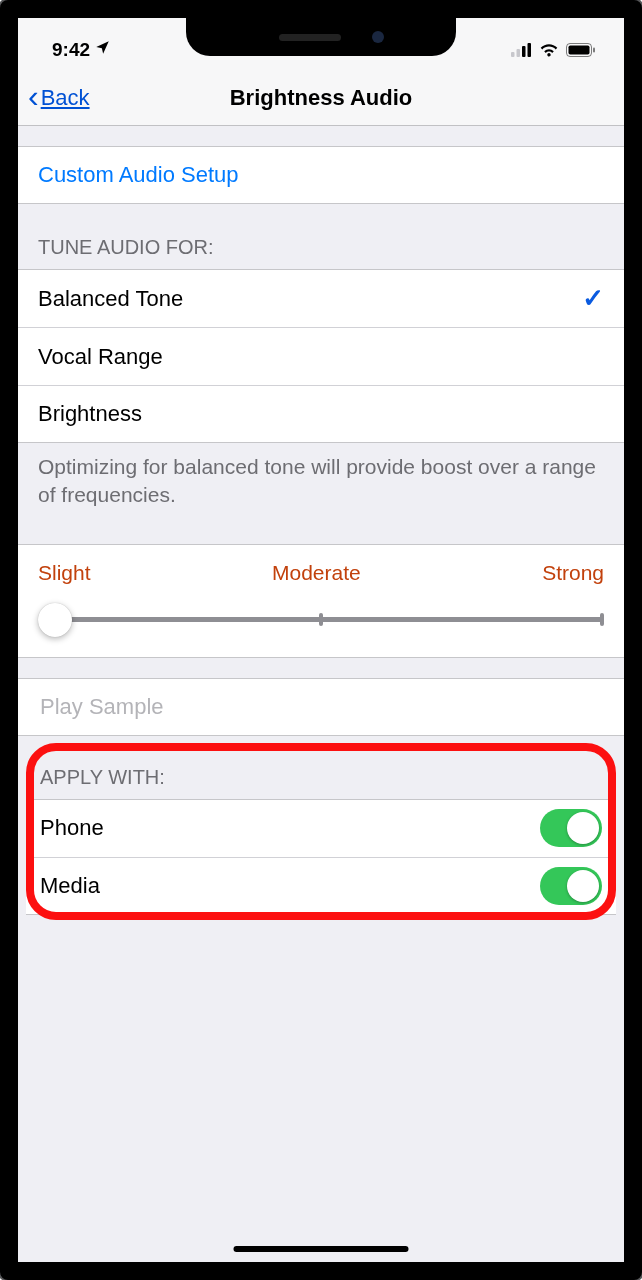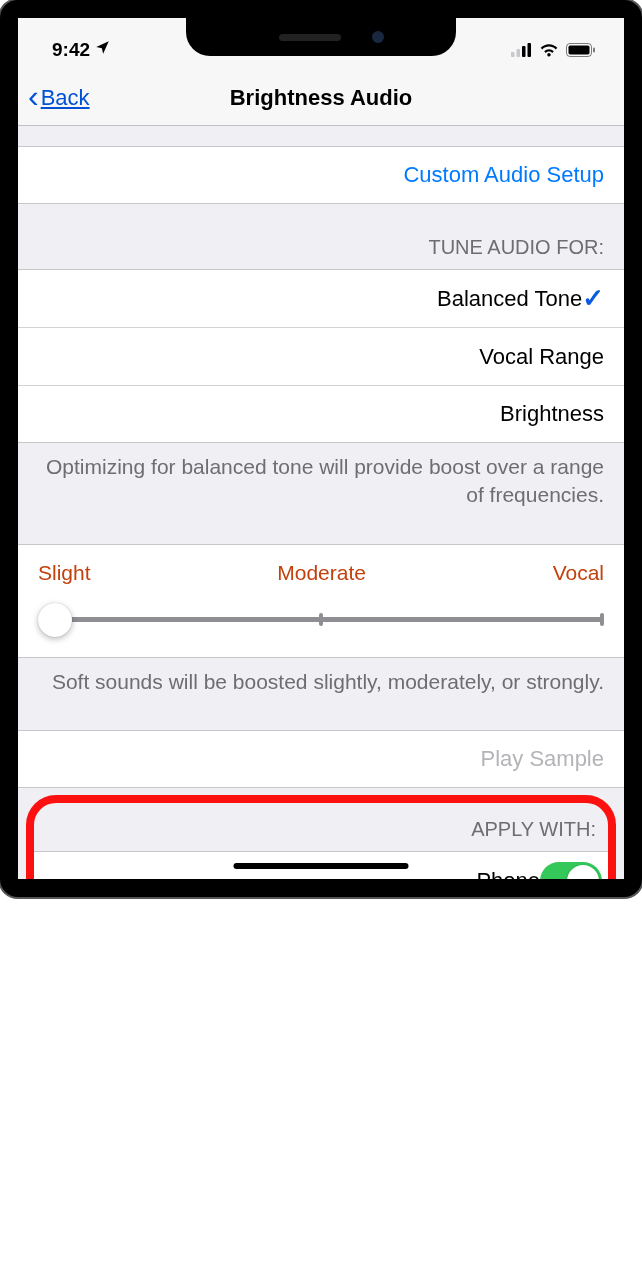--- a/index.html
+++ b/index.html
@@ -5,24 +5,24 @@
   * { box-sizing: border-box; margin: 0; padding: 0; }
   body {
     font-family: -apple-system, BlinkMacSystemFont, "Segoe UI", Helvetica, Arial, sans-serif;
     background: #fff;
     width: 642px;
     height: 1280px;
     overflow: hidden;
   }
   .device-frame {
     width: 642px;
-    height: 897px;
+    height: 1280px;
     background: #fdfdfd;
     border: 18px solid #000;
-    border-radius: 18px;
+    border-radius: 8px;
     position: relative;
     box-shadow: inset 0 0 0 4px #3a3a3c, 0 0 0 2px #555658;
     overflow: hidden;
   }
   .notch {
     position: absolute;
     top: 0;
     left: 50%;
     transform: translateX(-50%);
     width: 270px;
@@ -97,21 +97,20 @@
     text-align: center;
     font-size: 22px;
     font-weight: 600;
     color: #000;
     pointer-events: none;
   }
   .content {
     flex: 1;
     overflow-y: hidden;
     background: #efeff4;
-    text-align: right;
   }
   .group-spacer-sm { height: 20px; }
   .section-header {
     font-size: 20px;
     color: #6d6d72;
     text-transform: uppercase;
     padding: 32px 20px 10px 20px;
     letter-spacing: 0;
   }
   .cell {
@@ -319,31 +318,30 @@
       </div>
 
       <div class="footer-text">Optimizing for balanced tone will provide boost over a range of frequencies.</div>
 
       <div class="group-spacer-sm"></div>
 
       <div class="slider-cell">
         <div class="slider-labels">
           <span>Slight</span>
           <span>Moderate</span>
-          <span>Vocal</span>
+          <span>Strong</span>
         </div>
         <div class="slider-track">
           <div class="track-line"></div>
           <div class="tick mid"></div>
           <div class="tick right"></div>
           <div class="thumb"></div>
         </div>
       </div>
 
-      <div class="footer-text">Soft sounds will be boosted slightly, moderately, or strongly.</div>
 
       <div class="group-spacer-sm"></div>
 
       <div class="cell disabled first last">
         <span class="label">Play Sample</span>
       </div>
 
       <div style="height:10px"></div>
 
       <div class="highlight-box">

